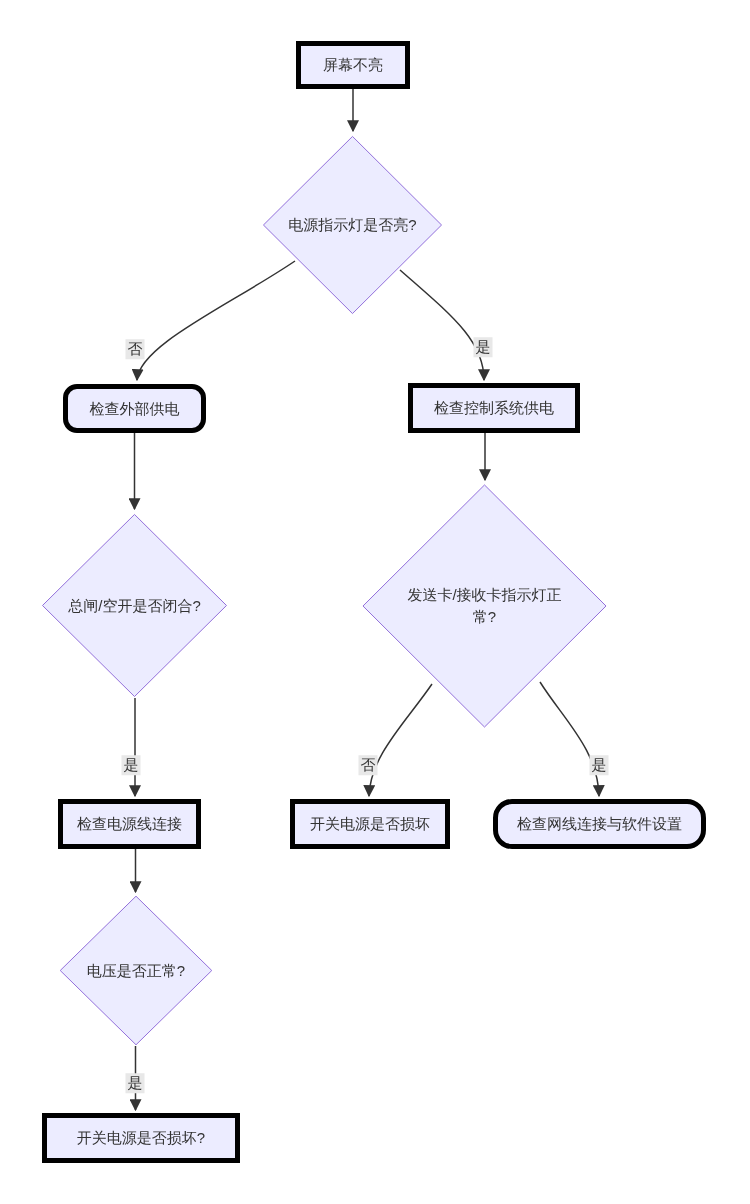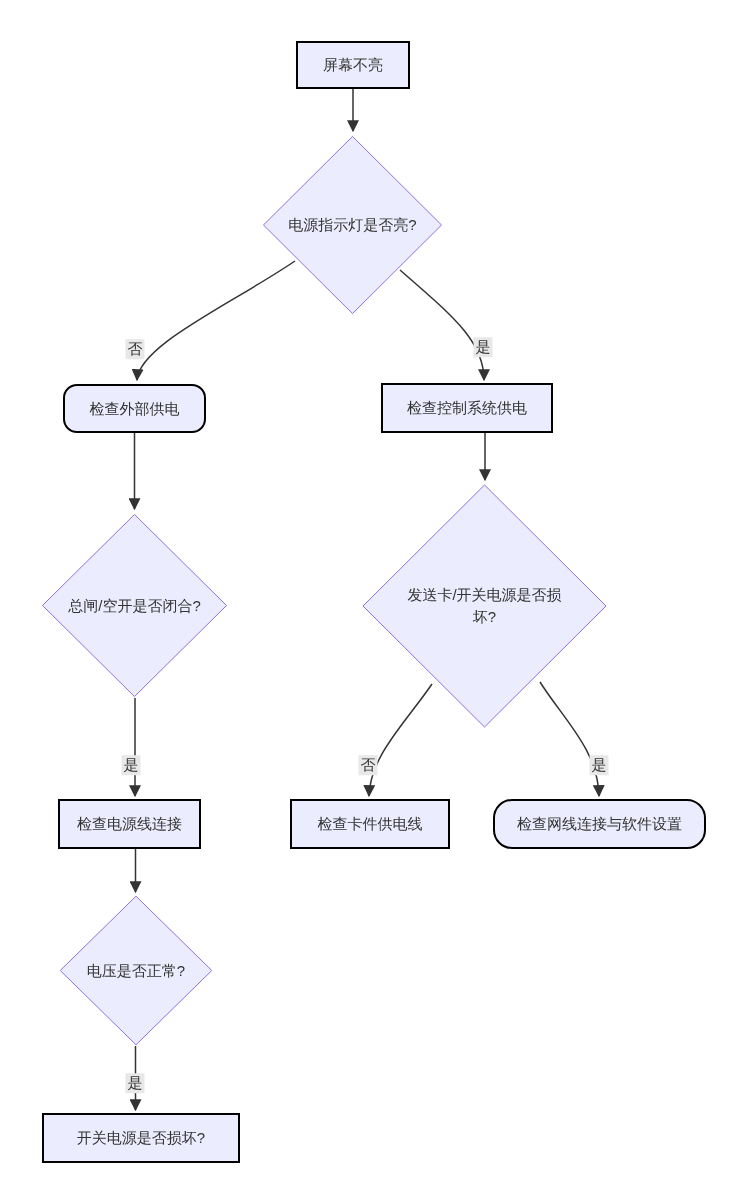--- a/index.html
+++ b/index.html
@@ -29,21 +29,21 @@
   }
   .node {
     position: absolute;
     display: flex;
     align-items: center;
     justify-content: center;
     box-sizing: border-box;
   }
   .rect-node {
     background: #ECECFF;
-    border: 2px solid #000000;
+    border: 5px solid #000000;
   }
   .diamond-node {
     background: transparent;
   }
   .diamond-shape {
     position: absolute;
     left: 0;
     top: 0;
     width: 100%;
     height: 100%;
@@ -100,30 +100,30 @@
   </svg>
 
   <div class="node rect-node" style="left:296px; top:41px; width:114px; height:48px;">
     <span class="node-label">屏幕不亮</span>
   </div>
 
   <div class="node rect-node" style="left:63px; top:384px; width:143px; height:49px;border-radius:14px;">
     <span class="node-label">检查外部供电</span>
   </div>
 
-  <div class="node rect-node" style="left:381px; top:383px; width:172px; height:50px;">
+  <div class="node rect-node" style="left:408px; top:383px; width:172px; height:50px;">
     <span class="node-label">检查控制系统供电</span>
   </div>
 
   <div class="node rect-node" style="left:58px; top:799px; width:143px; height:50px;">
     <span class="node-label">检查电源线连接</span>
   </div>
 
   <div class="node rect-node" style="left:290px; top:799px; width:160px; height:50px;">
-    <span class="node-label">检查卡件供电线</span>
+    <span class="node-label">开关电源是否损坏</span>
   </div>
 
   <div class="node rect-node" style="left:493px; top:799px; width:213px; height:50px;border-radius:19px;">
     <span class="node-label">检查网线连接与软件设置</span>
   </div>
 
   <div class="node rect-node" style="left:42px; top:1113px; width:198px; height:50px;">
     <span class="node-label">开关电源是否损坏?</span>
   </div>
 
@@ -145,21 +145,21 @@
     <svg class="diamond-shape" viewBox="0 0 100 100" preserveAspectRatio="none">
       <polygon points="50,0.8 99.2,50 50,99.2 0.8,50" vector-effect="non-scaling-stroke"></polygon>
     </svg>
     <span class="node-label">总闸/空开是否闭合?</span>
   </div>
 
   <div class="node diamond-node" style="left:361px; top:483px; width:247px; height:246px;">
     <svg class="diamond-shape" viewBox="0 0 100 100" preserveAspectRatio="none">
       <polygon points="50,0.8 99.2,50 50,99.2 0.8,50" vector-effect="non-scaling-stroke"></polygon>
     </svg>
-    <span class="node-label wrap">发送卡/开关电源是否损坏?</span>
+    <span class="node-label wrap">发送卡/接收卡指示灯正常?</span>
   </div>
 
   <div class="edge-label" style="left:135px; top:349px;">否</div>
   <div class="edge-label" style="left:483px; top:347px;">是</div>
   <div class="edge-label" style="left:131px; top:765px;">是</div>
   <div class="edge-label" style="left:368px; top:765px;">否</div>
   <div class="edge-label" style="left:599px; top:765px;">是</div>
   <div class="edge-label" style="left:135px; top:1083px;">是</div>
 
 </div>

